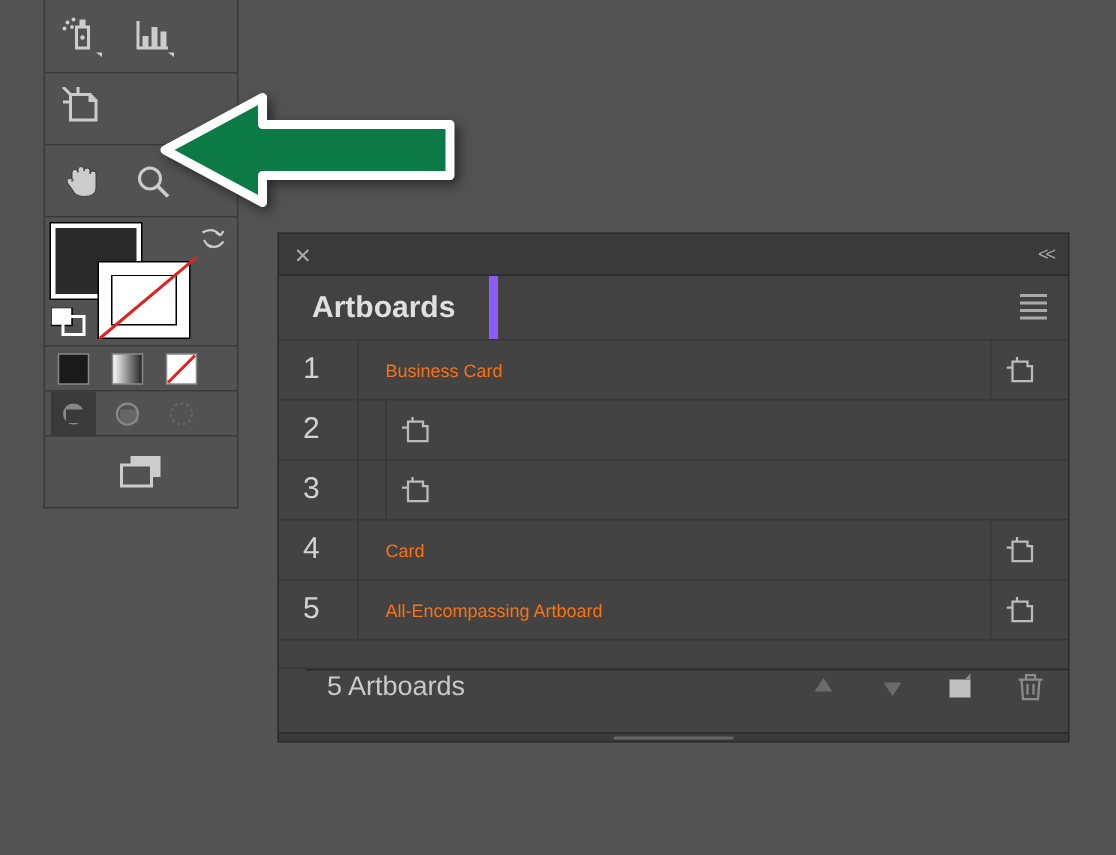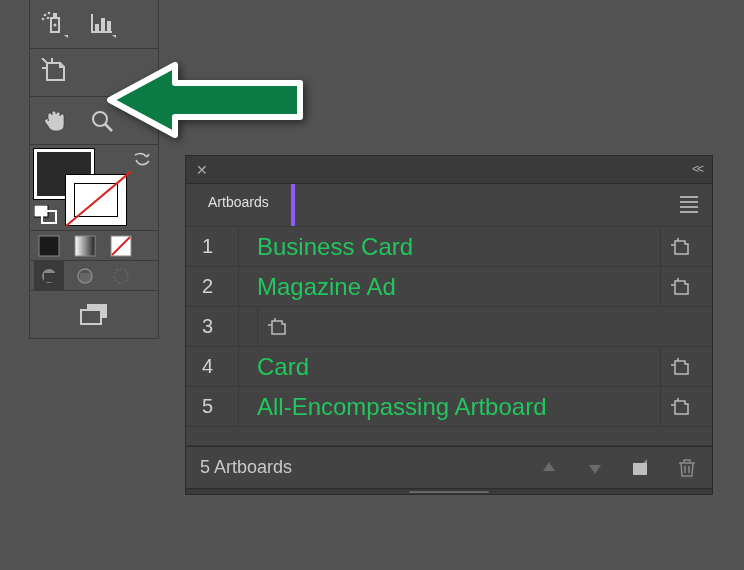--- a/index.html
+++ b/index.html
@@ -55,22 +55,22 @@
 }
 .tab-row {
   display: flex; align-items: stretch;
   background: #424242;
   position: relative;
   height: 42px;
 }
 .tab {
   padding: 10px 22px;
   background: #424242;
-  border-right: 4px solid #8b5cf6;
-  font-weight: normal; font-size: 14px; color: #e0e0e0;
+  border-right: 6px solid #8b5cf6;
+  font-weight: bold; font-size: 20px; color: #e0e0e0;
 }
 .panel-menu {
   position: absolute; right: 14px; top: 12px;
   display: flex; flex-direction: column; gap: 3px;
 }
 .panel-menu span { display: block; width: 18px; height: 2px; background: #aaa; }
 .list { }
 .list-row {
   display: flex; align-items: center;
   height: 40px;
@@ -78,26 +78,27 @@
   padding: 0 12px;
 }
 .list-row:last-of-type { border-bottom: 1px solid #383838; }
 .row-num {
   width: 40px; font-size: 20px; color: #d2d2d2;
   padding-left: 4px;
 }
 .row-vsep {
   width: 1px; height: 100%; background: #383838; margin-right: 18px;
 }
-.row-name { flex: 1; font-size: 24px; color: #22c55e; }
+.row-name { flex: 1; font-size: 12px; color: #f97316; }
 .row-icon { width: 40px; border-left: 1px solid #383838; height: 100%; display: flex; align-items: center; justify-content: center; }
 .panel-footer {
-  height: 42px; display: flex; align-items: center;
+  height: 42px; display: flex; align-items: flex-start;
   padding: 0 14px;
   border-top: 1px solid #2b2b2b;
+  margin-left: 18px;
 }
 .footer-count { font-size: 18px; color: #c9c9c9; flex: 1; }
 .footer-icons { display: flex; gap: 24px; align-items: center; }
 .footer-icons div { width: 22px; height: 22px; display: flex; align-items: center; justify-content: center; }
 .resize-grip {
   height: 6px; background: #3a3a3a;
   border-top: 1px solid #2b2b2b;
   display: flex; justify-content: center; align-items: center;
 }
 .resize-grip span { width: 80px; height: 2px; background: #666; border-radius: 1px; }
@@ -290,21 +291,20 @@
       <div class="row-name">Business Card</div>
       <div class="row-icon">
         <svg width="20" height="18" viewBox="0 0 20 18">
             <path d="M4 3 L4 16 L17 16 L17 6 L14 6 L14 3 Z M4 7 L0 7 M7 3 L7 -1" stroke="#bbb" stroke-width="1.5" fill="none"></path>
           </svg>
       </div>
     </div>
     <div class="list-row">
       <div class="row-num">2</div>
       <div class="row-vsep"></div>
-      <div class="row-name">Magazine Ad</div>
       <div class="row-icon">
         <svg width="20" height="18" viewBox="0 0 20 18">
             <path d="M4 3 L4 16 L17 16 L17 6 L14 6 L14 3 Z M4 7 L0 7 M7 3 L7 -1" stroke="#bbb" stroke-width="1.5" fill="none"></path>
           </svg>
       </div>
     </div>
     <div class="list-row">
       <div class="row-num">3</div>
       <div class="row-vsep"></div>
       <div class="row-icon">

